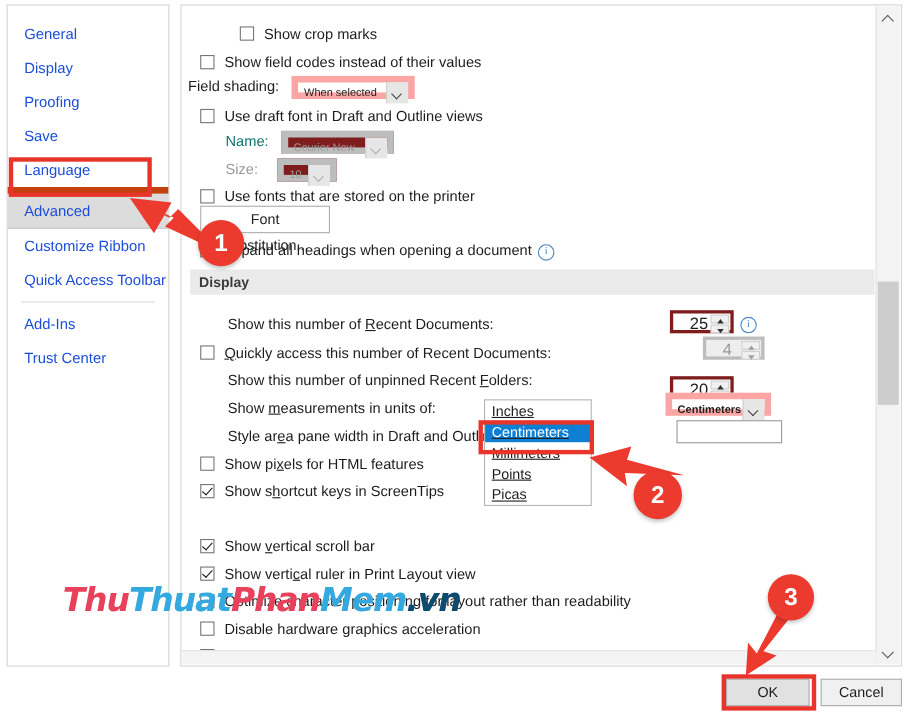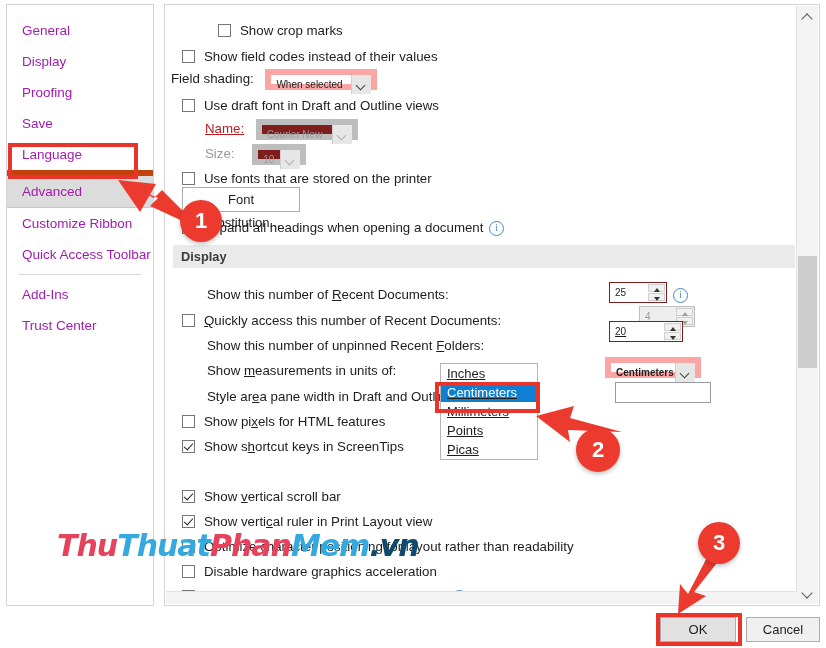--- a/index.html
+++ b/index.html
@@ -15,21 +15,21 @@
   #root{position:relative;width:826px;height:648px;background:#fff;}
 
   
   .nav{
     position:absolute;left:6px;top:4px;width:148px;height:602px;
     background:#ffffff;border:1px solid #d4d4d4;
     box-sizing:border-box;
   }
   .nav-item{
     height:31px;line-height:31px;padding-left:15px;
-    font-size:13.5px;color:#a21caf;white-space:nowrap;cursor:default;
+    font-size:13.5px;color:#1d4ed8;white-space:nowrap;cursor:default;
   }
   .nav-item.sel{background:#dcdcdc;border-top:6px solid #c2410c;border-bottom:1px solid #c9c9c9;}
   .nav-sep{height:1px;background:#d9d9d9;margin:4px 12px 4px 12px;}
 
   
   .panel{
     position:absolute;left:164px;top:4px;width:656px;height:602px;
     border:1px solid #d4d4d4;background:#fff;box-sizing:border-box;
     overflow:hidden;
   }
@@ -62,23 +62,23 @@
   }
   .combo .arrow:after{
     content:"";position:absolute;left:5px;top:7px;width:6px;height:6px;
     border:solid #444;border-width:0 1.4px 1.4px 0;transform:rotate(45deg);
   }
   .combo.dis{color:#9a9a9a;background:#7f1d1d;border-color:#bdbdbd;}
   .combo.dis .arrow:after{border-color:#b0b0b0;}
 
   
   .spin{
-    display:inline-block;height:21px;line-height:20px;border:1px solid #7f1d1d;
+    display:inline-block;height:21px;line-height:20px;border:3px solid #7f1d1d;
     background:#fff;vertical-align:middle;box-sizing:border-box;position:relative;
-    font-size:10px;padding-left:5px;
+    font-size:15px;padding-left:15px;
   }
   .spin .btns{position:absolute;right:1px;top:1px;width:17px;height:17px;}
   .spin .bup,.spin .bdn{
     position:absolute;left:0;width:17px;height:8px;background:#f0f0f0;border:1px solid #cfcfcf;box-sizing:border-box;
   }
   .spin .bup{top:0;}
   .spin .bdn{top:9px;}
   .spin .bup:after{content:"";position:absolute;left:5px;top:2.5px;border-left:3.5px solid transparent;border-right:3.5px solid transparent;border-bottom:4px solid #333;}
   .spin .bdn:after{content:"";position:absolute;left:5px;top:2.5px;border-left:3.5px solid transparent;border-right:3.5px solid transparent;border-top:4px solid #333;}
   .spin.dis{background:#eee;border-color:#bdbdbd;color:#9a9a9a;}
@@ -198,21 +198,21 @@
           <span class="cv">When selected</span>
           <span class="arrow"></span>
         </span>
       </div>
 
       <div class="row" style="position:absolute;left:17px;top:88px;">
         <span class="cb"></span><span class="lbl">Use draft font in Draft and Outline views</span>
       </div>
 
       <div class="row" style="position:absolute;left:40px;top:111px;">
-        <span class="lbl" style="color:#b91c1c;text-decoration:underline;">Name:</span>
+        <span class="lbl" style="color:#0f766e;">Name:</span>
         <span class="combo dis" style="width:102px;margin-left:8px;">
           <span class="cv">Courier New</span>
           <span class="arrow"></span>
         </span>
       </div>
 
       <div class="row" style="position:absolute;left:40px;top:136px;">
         <span class="lbl" style="color:#9a9a9a;">Size:</span>
         <span class="combo dis" style="width:54px;margin-left:14px;">
           <span class="cv">10</span>
@@ -254,21 +254,21 @@
         <span>4</span>
         <span class="btns">
             <span class="bup"></span>
             <span class="bdn"></span>
           </span>
       </span>
 
       <div class="row" style="position:absolute;left:42px;top:328px;">
         <span class="lbl">Show this number of unpinned Recent <u>F</u>olders:</span>
       </div>
-      <span class="spin" style="position:absolute;left:444px;top:316px;width:74px;text-decoration:underline;">
+      <span class="spin" style="position:absolute;left:444px;top:337px;width:58px;text-decoration:underline;">
         <span>20</span>
         <span class="btns">
             <span class="bup"></span>
             <span class="bdn"></span>
           </span>
       </span>
 
       <div class="row" style="position:absolute;left:42px;top:353px;">
         <span class="lbl">Show <u>m</u>easurements in units of:</span>
       </div>

